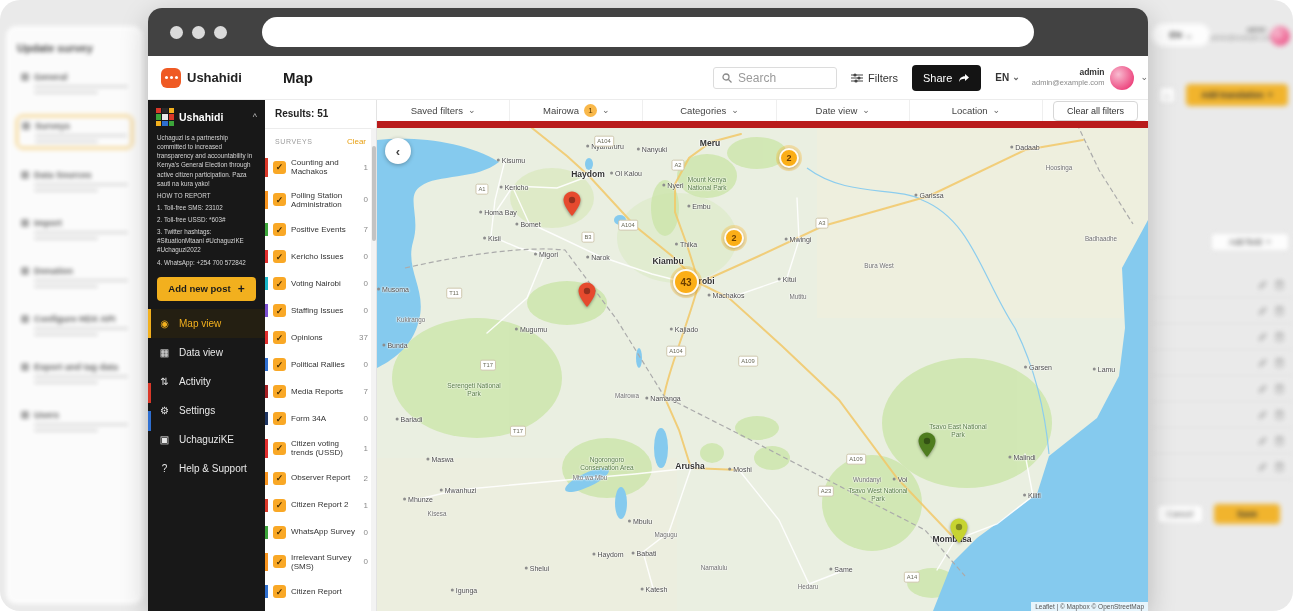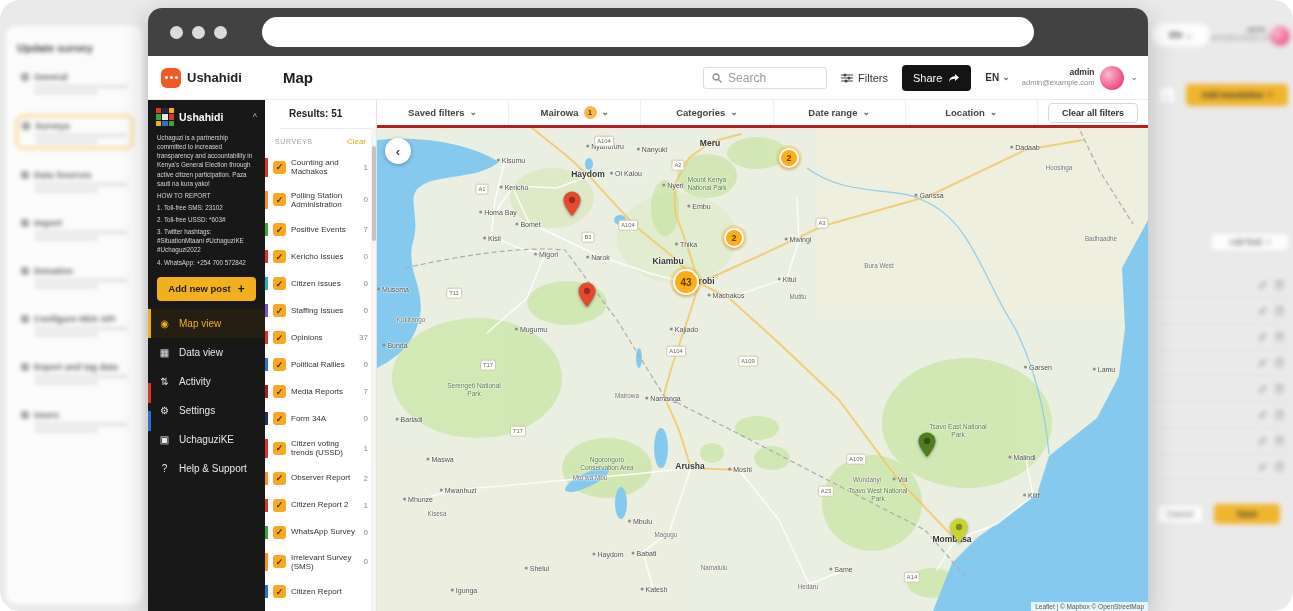--- a/index.html
+++ b/index.html
@@ -48,21 +48,21 @@
   .logo::before{content:"";position:absolute;left:4px;top:8px;width:3px;height:3px;border-radius:50%;background:#fff;box-shadow:5px 0 0 #fff,10px 0 0 #fff;}
   .brandname{font-size:13px;font-weight:bold;color:#222;}
   .pagetitle{font-size:15px;font-weight:bold;color:#1c1c1c;margin-left:18px;}
   .hspacer{flex:1;}
   .search{width:124px;height:22px;border:1px solid #dcdcdc;border-radius:3px;display:flex;align-items:center;gap:6px;padding:0 8px;margin-right:14px;}
   .search .ph{color:#9a9a9a;font-size:12px;}
   .filtersbtn{display:flex;align-items:center;gap:5px;font-size:11px;color:#333;margin-right:14px;}
   .sharebtn{background:#141414;color:#fff;height:26px;border-radius:4px;display:flex;align-items:center;gap:6px;padding:0 11px;font-size:11px;margin-right:14px;}
   .lang{display:flex;align-items:center;gap:3px;font-size:10px;font-weight:bold;color:#333;margin-right:12px;}
   .chev{font-size:9px;color:#666;line-height:1;}
-  .user{display:flex;align-items:center;gap:6px;padding-right:10px;}
+  .user{display:flex;align-items:center;gap:6px;}
   .usertext{text-align:right;font-size:8.5px;color:#333;line-height:1.3;font-weight:bold;}
   .useremail{font-size:7.5px;color:#8a8a8a;font-weight:normal;}
   .avatar{width:24px;height:24px;border-radius:50%;background:radial-gradient(circle at 35% 35%,#F8BBD0,#E91E63);}
 
   
   .appbody{flex:1;display:flex;min-height:0;}
   .sidebar{flex:0 0 117px;background:#181818;color:#fff;position:relative;display:flex;flex-direction:column;overflow:hidden;}
   .dephead{display:flex;align-items:center;gap:5px;padding:8px 8px 7px;}
   .deplogo{width:18px;height:18px;display:grid;grid-template-columns:repeat(3,1fr);gap:1px;flex:0 0 18px;}
   .deplogo i{display:block;}
@@ -79,36 +79,36 @@
   .navitem{height:29px;display:flex;align-items:center;gap:8px;padding:0 10px;font-size:10px;color:#e8e8e8;position:relative;}
   .navitem.active{color:#F2B01E;background:#241f12;}
   .navitem.active::before{content:"";position:absolute;left:0;top:0;bottom:0;width:3px;background:#F2B01E;}
   .navico{width:13px;text-align:center;font-size:10px;flex:0 0 13px;}
   .strip{position:absolute;left:0;width:3px;height:20px;}
   .strip.red{top:283px;background:#D93829;}
   .strip.blue{top:311px;background:#2F6FD0;}
 
   
   .results{flex:0 0 112px;border-right:1px solid #e3e3e3;display:flex;flex-direction:column;position:relative;background:#fff;min-height:0;}
-  .resultshead{flex:0 0 28px;line-height:28px;padding-left:10px;font-size:10px;font-weight:bold;color:#222;border-bottom:1px solid #ececec;margin-left:14px;}
+  .resultshead{flex:0 0 28px;line-height:28px;padding-left:10px;font-size:10px;font-weight:bold;color:#222;border-bottom:1px solid #ececec;}
   .surveyshead{display:flex;justify-content:space-between;align-items:center;padding:8px 10px 5px;}
   .surveystitle{font-size:7px;color:#9c9c9c;letter-spacing:.6px;}
   .clearlink{font-size:8px;color:#E8A013;}
   .surveylist{flex:1;overflow:hidden;}
   .surveyrow{display:flex;align-items:center;gap:5px;padding:7px 0;}
   .cbar{width:3px;align-self:stretch;background:var(--c,#ccc);flex:0 0 3px;}
   .cbox{width:13px;height:13px;background:#F9A826;border-radius:3px;color:#4a2f00;font-size:9px;font-weight:bold;display:flex;align-items:center;justify-content:center;flex:0 0 13px;}
   .sname{flex:1;font-size:8px;color:#333;line-height:1.16;}
   .scount{font-size:8px;color:#8a8a8a;padding-right:8px;}
   .vscroll{position:absolute;right:0;top:28px;bottom:0;width:5px;background:#f3f3f3;}
   .thumb{position:absolute;top:18px;left:.5px;width:4px;height:95px;background:#c3c3c3;border-radius:2px;}
 
   
   .main{flex:1;display:flex;flex-direction:column;min-width:0;}
-  .filterbar{flex:0 0 28px;display:flex;align-items:center;border-bottom:3px solid #b91c1c;font-weight:bold;}
+  .filterbar{flex:0 0 28px;display:flex;align-items:center;border-bottom:7px solid #b91c1c;}
   .fitem{flex:1;display:flex;align-items:center;justify-content:center;gap:5px;font-size:9.5px;color:#444;border-right:1px solid #efefef;height:100%;}
   .fbadge{min-width:13px;height:13px;background:#F9B84A;border-radius:7px;font-size:8px;color:#5c3c00;display:flex;align-items:center;justify-content:center;padding:0 2px;}
   .clearall{flex:0 0 auto;margin:0 10px;border:1px solid #d7d7d7;border-radius:4px;height:20px;line-height:18px;padding:0 13px;font-size:9px;color:#333;background:#fff;}
   .map{flex:1;position:relative;overflow:hidden;background:#EAEFE1;}
   .map svg.base{position:absolute;inset:0;width:100%;height:100%;}
   .mlabel{position:absolute;transform:translate(-50%,-50%);font-size:7px;color:#4c4c4c;white-space:nowrap;text-shadow:0 0 2px #fff,0 0 2px #fff,0 0 2px #fff;display:flex;align-items:center;gap:2px;}
   .mlabel .dot{width:3px;height:3px;border-radius:50%;background:#8d8d8d;display:inline-block;flex:0 0 3px;}
   .mlabel.big{font-size:8.5px;color:#333;font-weight:bold;}
   .mlabel.small{font-size:6.3px;color:#6e6e6e;}
   .mlabel.park{font-size:6.5px;color:#53793F;white-space:normal;width:60px;text-align:center;line-height:1.2;display:block;}
@@ -422,21 +422,21 @@
               <div class="surveyrow">
                 <span class="cbar" style="--c: #E02D2D;"></span>
                 <span class="cbox">✓</span>
                 <span class="sname">Kericho Issues</span>
                 <span class="scount">0</span>
               </div>
 
               <div class="surveyrow">
                 <span class="cbar" style="--c: #19B6C9;"></span>
                 <span class="cbox">✓</span>
-                <span class="sname">Citizen Issues</span>
+                <span class="sname">Voting Nairobi</span>
                 <span class="scount">0</span>
               </div>
 
               <div class="surveyrow">
                 <span class="cbar" style="--c: #7B4FD0;"></span>
                 <span class="cbox">✓</span>
                 <span class="sname">Staffing Issues</span>
                 <span class="scount">0</span>
               </div>
 
@@ -531,21 +531,21 @@
                 <span class="chev">⌄</span>
               </div>
 
               <div class="fitem">
                 <span class="flabel">Categories</span>
 
                 <span class="chev">⌄</span>
               </div>
 
               <div class="fitem">
-                <span class="flabel">Date range</span>
+                <span class="flabel">Date view</span>
 
                 <span class="chev">⌄</span>
               </div>
 
               <div class="fitem">
                 <span class="flabel">Location</span>
 
                 <span class="chev">⌄</span>
               </div>
 

